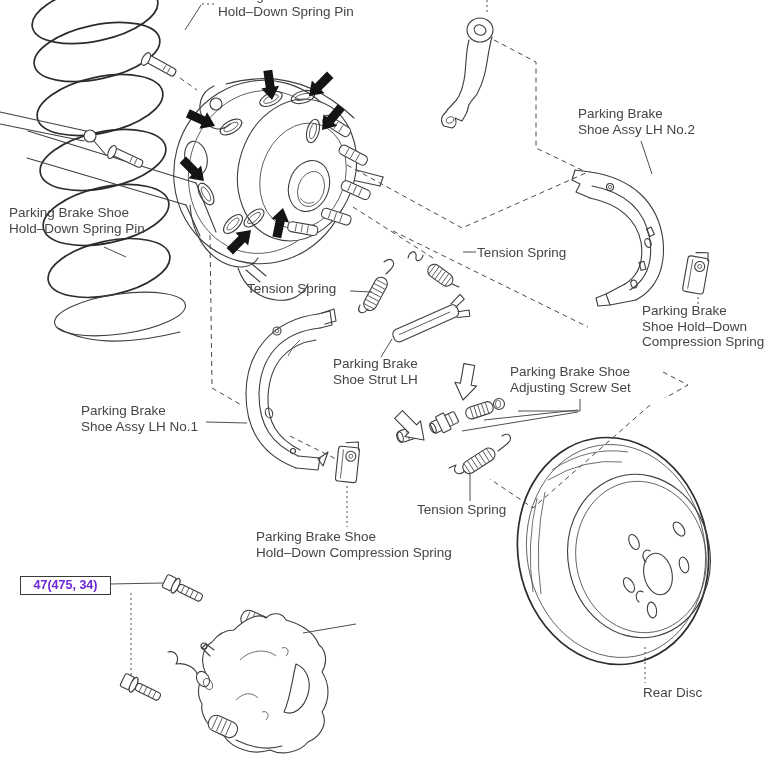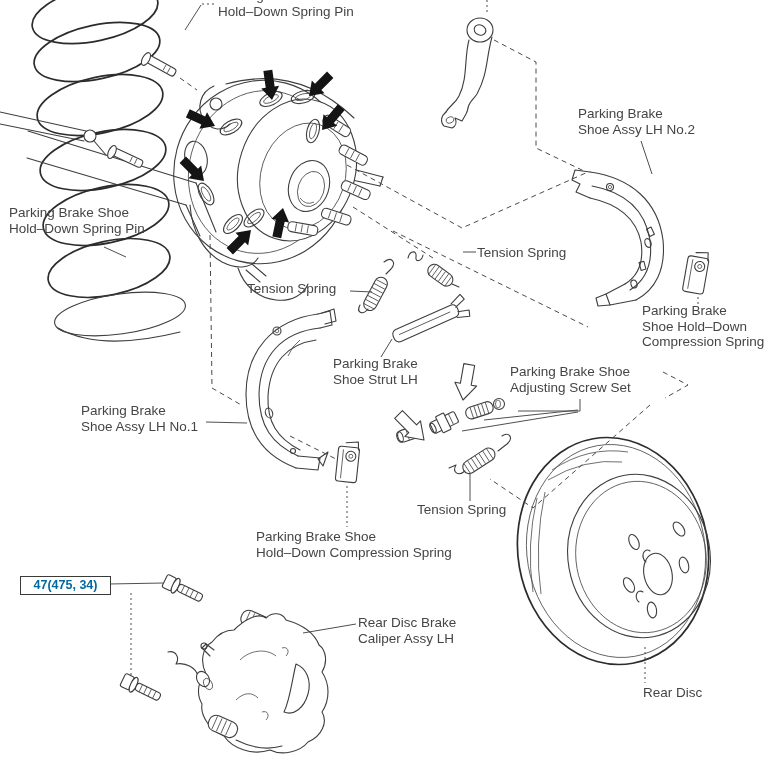--- a/index.html
+++ b/index.html
@@ -1,20 +1,20 @@
 <!DOCTYPE html>
 <html><head>
 <meta charset="utf-8">
 <style>
   html,body{margin:0;padding:0;background:#fff;}
   #stage{position:relative;width:767px;height:761px;overflow:hidden;background:#fff;
          font-family:Liberation Sans, sans-serif;}
   .lbl{position:absolute;white-space:pre;font-size:13.5px;line-height:15.5px;color:#454545;}
   .torque{position:absolute;left:20px;top:576px;width:89px;height:17px;border:1.2px solid #3a3a3a;
-          background:#fff;font-size:12.5px;font-weight:bold;color:#0369a1;line-height:17px;
+          background:#fff;font-size:12.5px;font-weight:bold;color:#6d28d9;line-height:17px;
           text-align:center;letter-spacing:0px;}
   svg{position:absolute;left:0;top:0;}
   .s{stroke:#3e3e3e;fill:none;stroke-width:1.1;stroke-linecap:round;stroke-linejoin:round;}
   .sw{fill:#fff;stroke:#3e3e3e;stroke-width:1.1;stroke-linejoin:round;}
   .thin{stroke:#4a4a4a;fill:none;stroke-width:0.8;}
   .thick{stroke:#2c2c2c;fill:none;stroke-width:1.7;}
   .dash{stroke:#4a4a4a;fill:none;stroke-width:1;stroke-dasharray:5 4;}
   .dot{stroke:#4a4a4a;fill:none;stroke-width:1;stroke-dasharray:2 3;}
   .leader{stroke:#4f4f4f;fill:none;stroke-width:1;}
 </style>
@@ -412,19 +412,17 @@
 <div class="lbl" style="left:510px;top:364px;">Parking Brake Shoe
 Adjusting Screw Set</div>
 <div class="lbl" style="left:642px;top:303px;">Parking Brake
 Shoe Hold–Down
 Compression Spring</div>
 <div class="lbl" style="left:81px;top:403px;">Parking Brake
 Shoe Assy LH No.1</div>
 <div class="lbl" style="left:417px;top:502px;">Tension Spring</div>
 <div class="lbl" style="left:256px;top:529px;">Parking Brake Shoe
 Hold–Down Compression Spring</div>
-<div class="lbl" style="left:358px;top:615px;">Rear Disc Brake
-Caliper Assy LH</div>
 <div class="lbl" style="left:643px;top:685px;">Rear Disc</div>
 
 <div class="torque">47(475, 34)</div>
 
 </div>
 
 </body></html>

